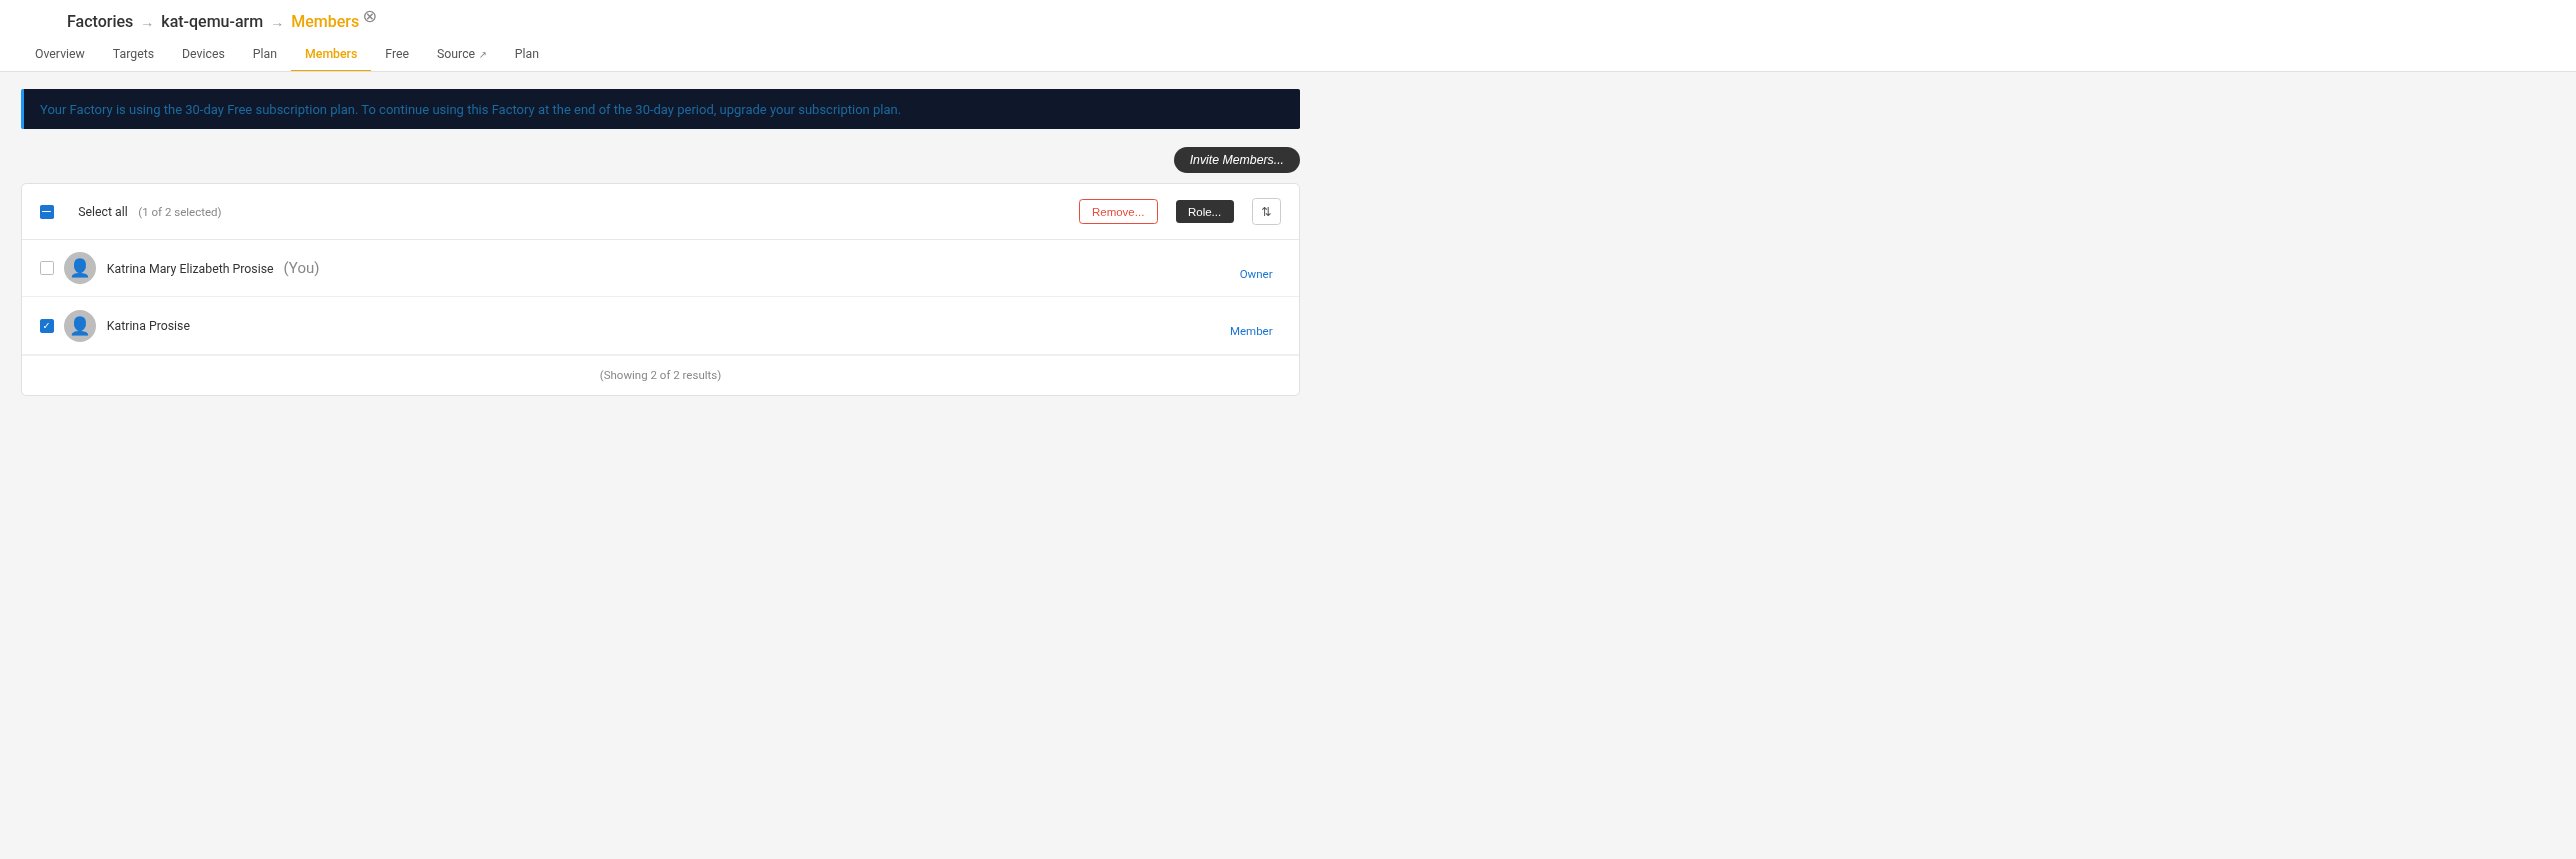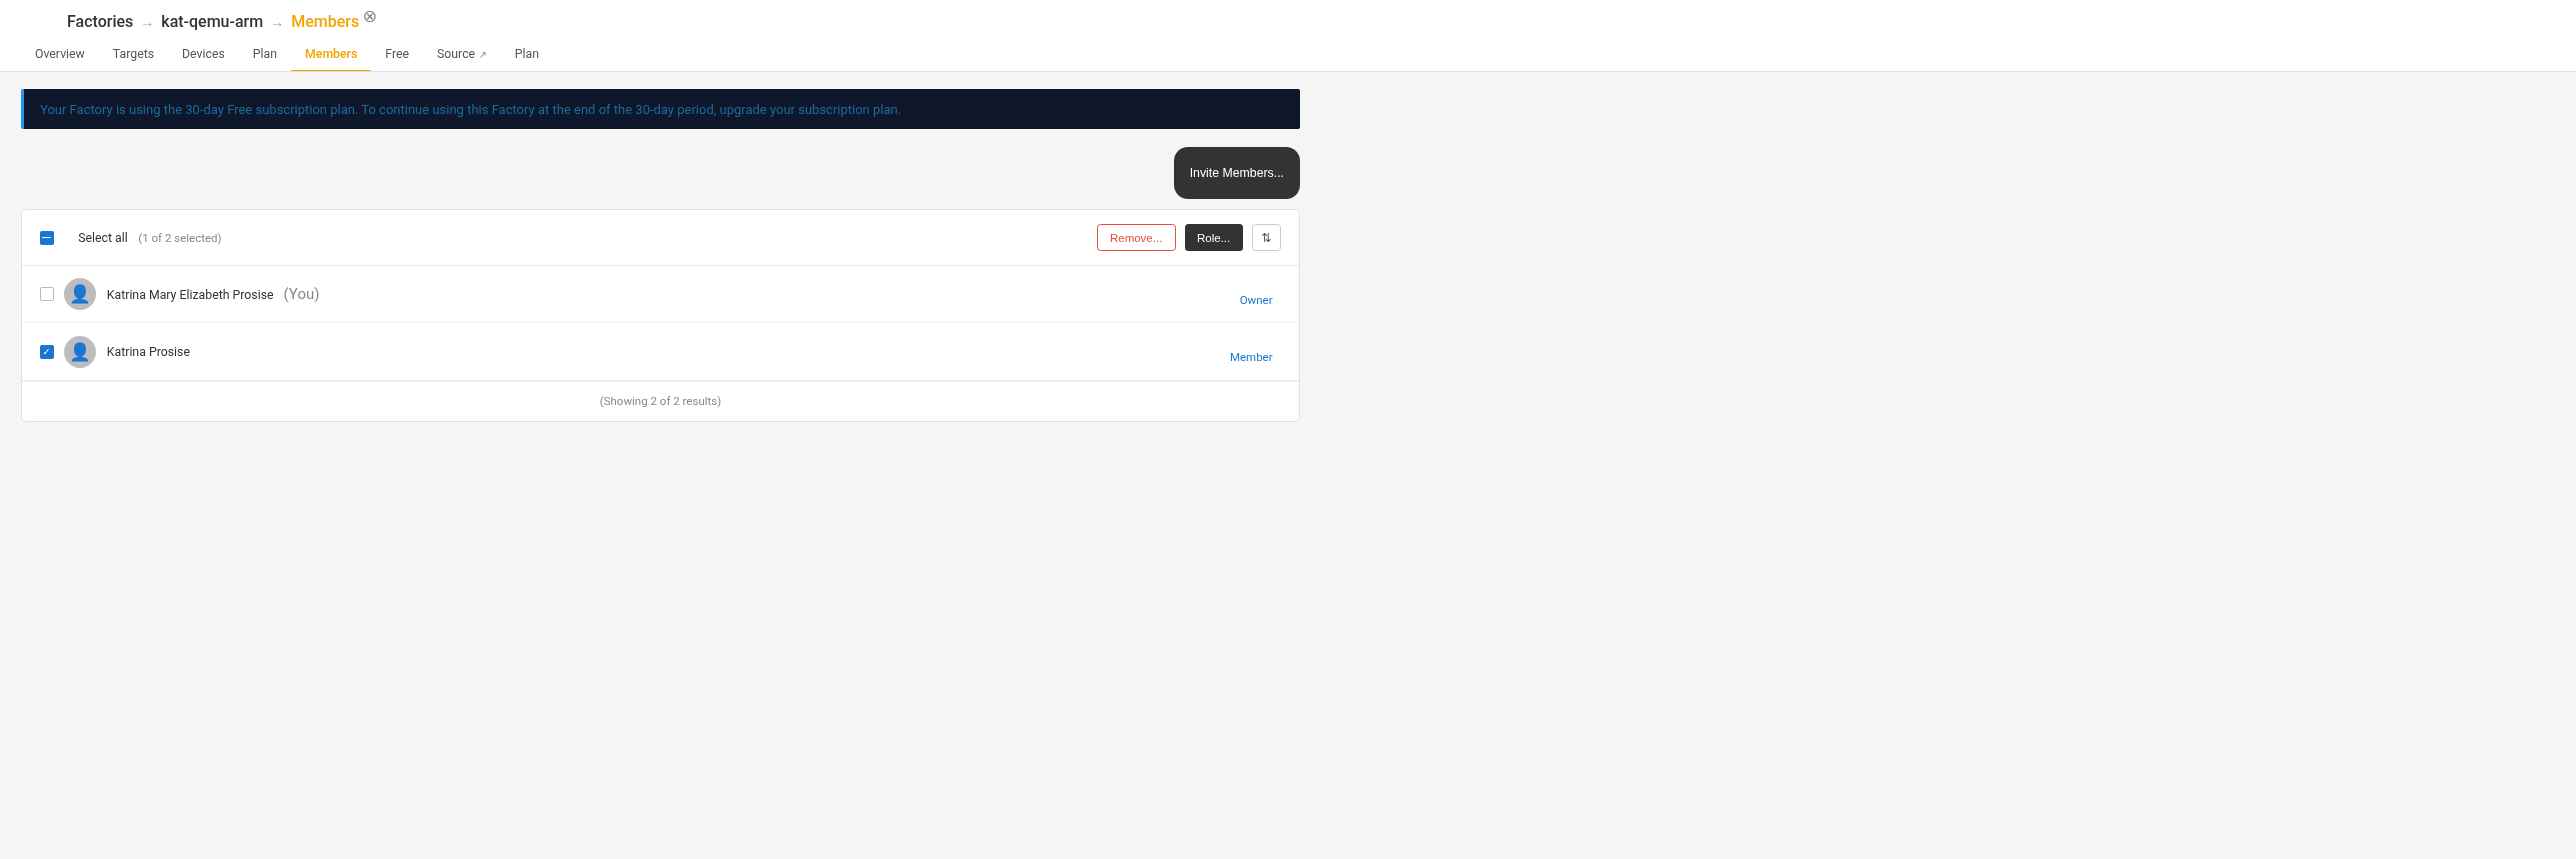--- a/index.html
+++ b/index.html
@@ -81,24 +81,25 @@
     }
     .toolbar-row {
       display: flex;
       justify-content: flex-end;
       margin-bottom: 10.6px;
     }
     .invite-btn {
       background: #333;
       color: #fff;
       border: none;
-      padding: 19px 16px;
+      padding: 6px 16px;
       border-radius: 14px;
       cursor: pointer;
       font-size: 12.3px;
+      font-style: italic;
     }
     .members-card {
       background: #fff;
       border: 0.9px solid #e0e0e0;
       border-radius: 5.3px;
       overflow: hidden;
     }
     .select-row {
       display: flex;
       align-items: center;
@@ -106,21 +107,22 @@
       padding: 14px 17.6px;
       border-bottom: 0.9px solid #e8e8e8;
     }
     .select-left {
       display: flex;
       align-items: center;
       gap: 10.6px;
     }
     .select-right {
       display: flex;
-      gap: 9px;
+      align-items: center;
+      gap: 18px;
     }
     .checkbox-indeterminate {
       width: 14px;
       height: 14px;
       background: #1976d2;
       border-radius: 1.8px;
       display: flex;
       align-items: center;
       justify-content: center;
       cursor: pointer;

